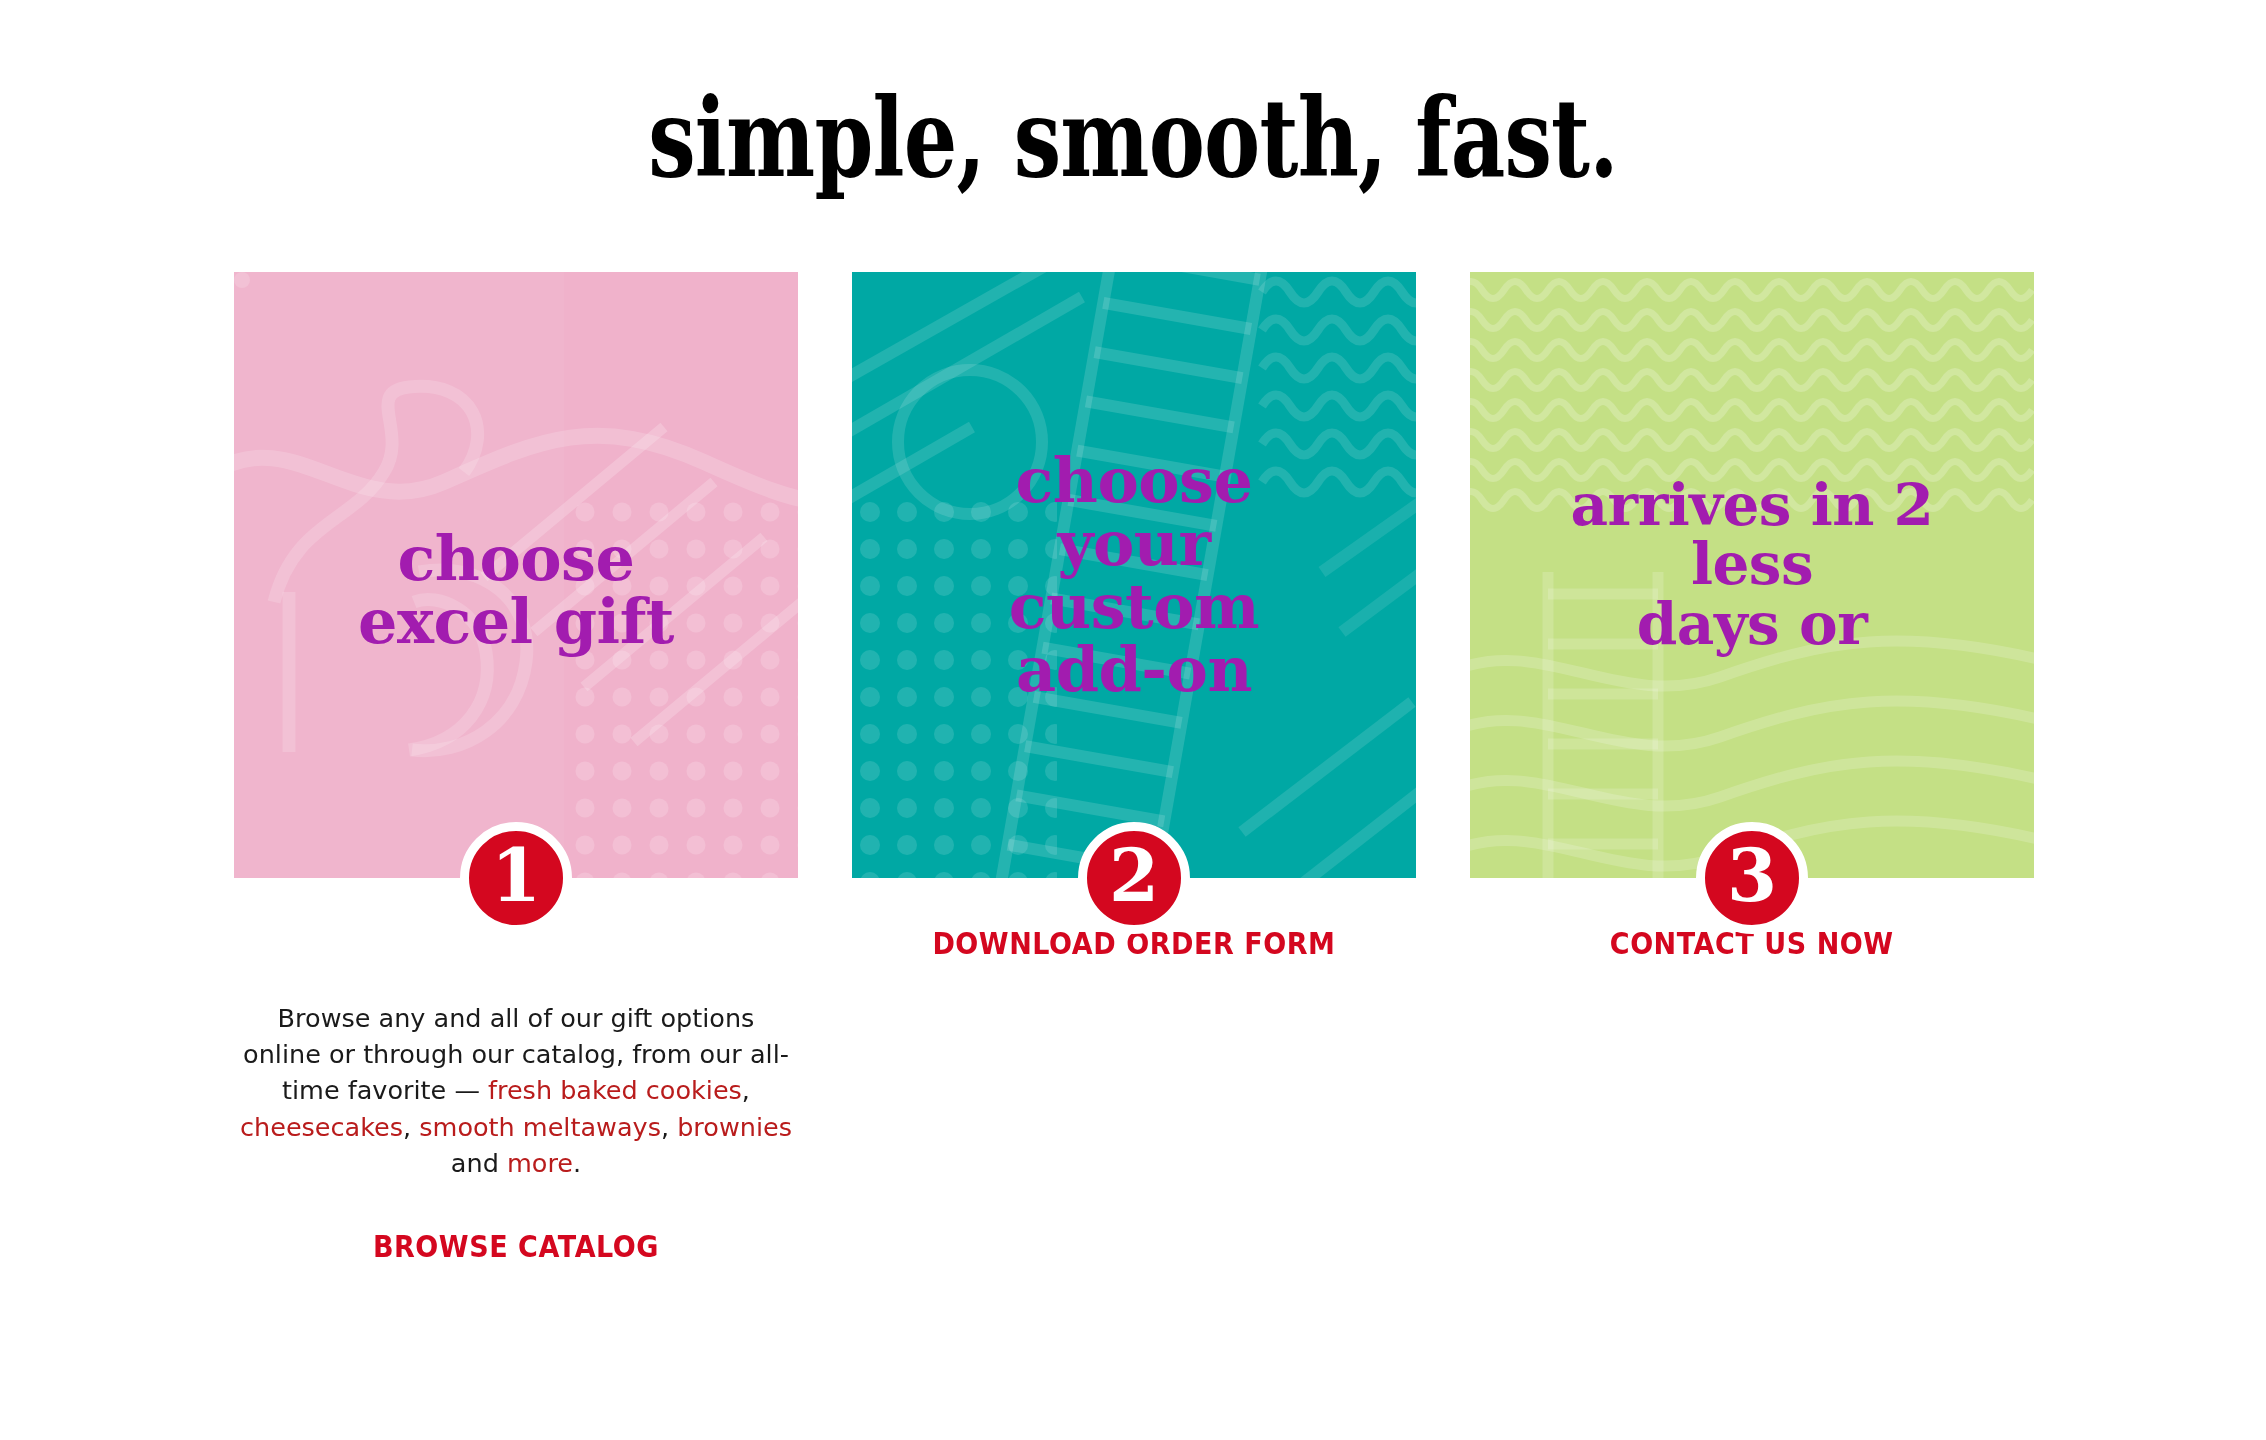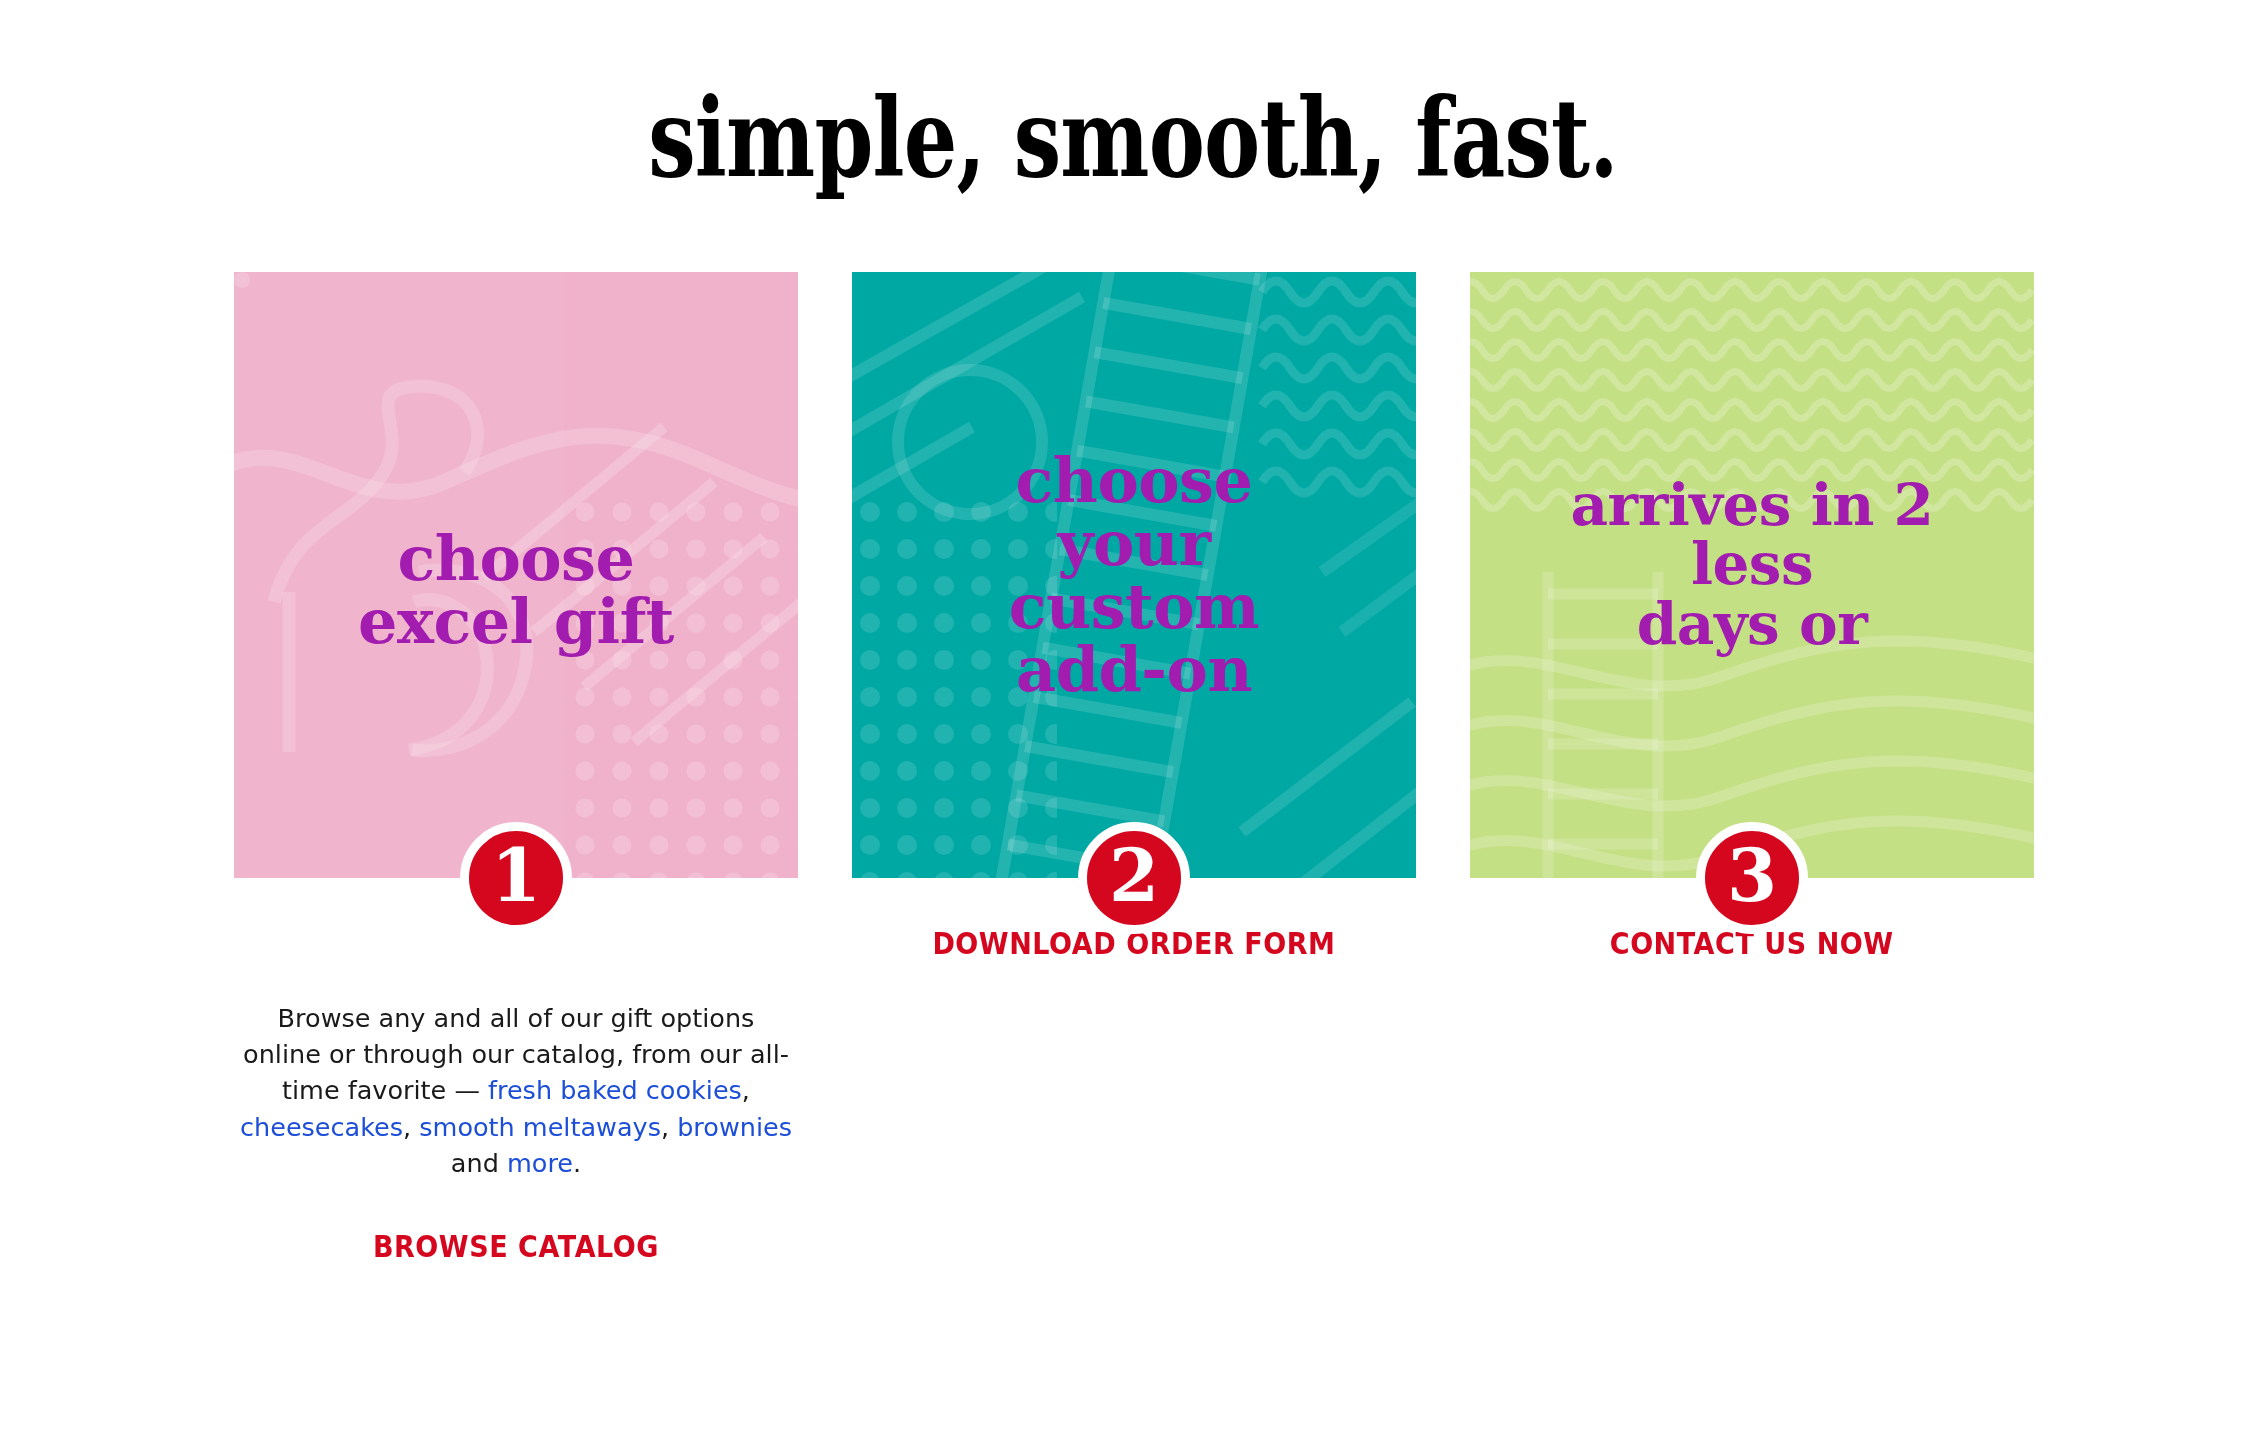--- a/index.html
+++ b/index.html
@@ -119,21 +119,21 @@
   .body-copy {
     margin-top: 122px;
     width: 564px;
     padding: 0 6px;
     text-align: center;
     font-family: "DejaVu Sans", "Liberation Sans", sans-serif;
     font-size: 25.5px;
     line-height: 1.42;
     color: #1a1a1a;
   }
-  .body-copy .hl { color: #1d4ed8; margin-top: 28px; }
+  .body-copy .hl { color: #b91c1c; margin-top: 28px; }
 
   
   .cta {
     margin-top: 48px;
     display: inline-block;
     font-family: "DejaVu Sans", "Liberation Sans", sans-serif;
     font-weight: 700;
     font-size: 30px;
     letter-spacing: 0.6px;
     color: #d4071f;

